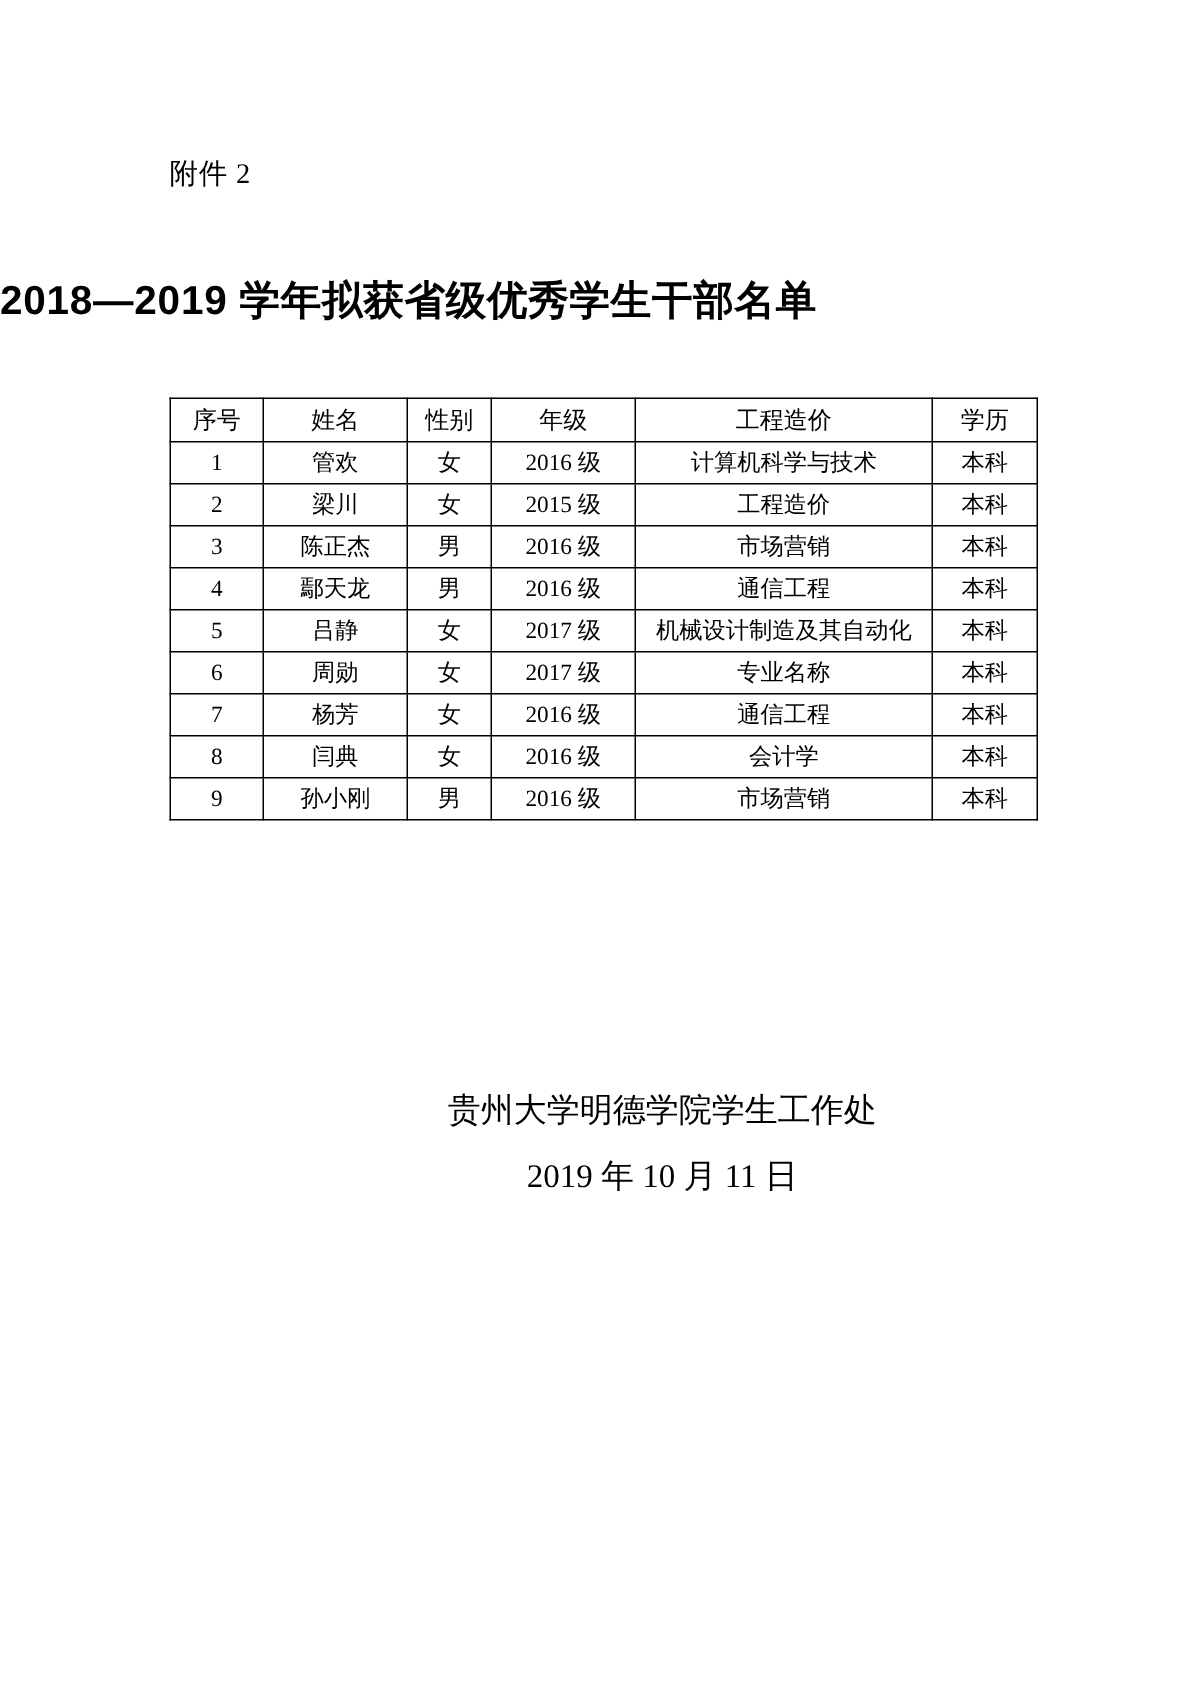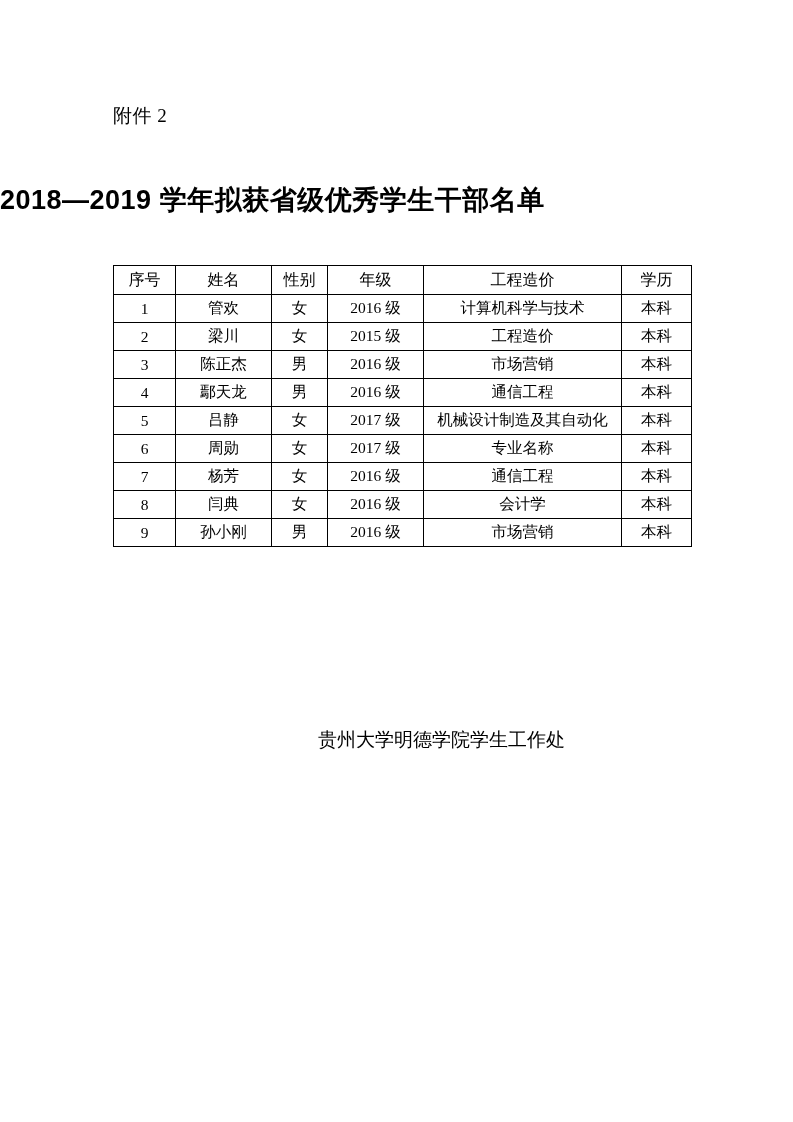--- a/index.html
+++ b/index.html
@@ -72,21 +72,21 @@
   .col-sex   { width: 56px; }
   .col-grade { width: 96px; }
   .col-major { width: 198px; }
   .col-edu   { width: 70px; }
   .signature {
     position: absolute;
     left: 0;
     right: 0;
     top: 718px;
     text-align: center;
-    font-size: 19px;
+    font-size: 22px;
     line-height: 44px;
     padding-left: 90px;
     box-sizing: border-box;
   }
   .sig-line {
     display: block;
     white-space: nowrap;
   }
 </style>
 </head>
@@ -190,15 +190,16 @@
           <td>2016 级</td>
           <td>市场营销</td>
           <td>本科</td>
         </tr>
       </tbody>
     </table>
   </div>
 
   <div class="signature">
     <span class="sig-line">贵州大学明德学院学生工作处</span>
+    <span class="sig-line">2019 年 10 月 11 日</span>
   </div>
 
 </div>
 
 </body></html>

